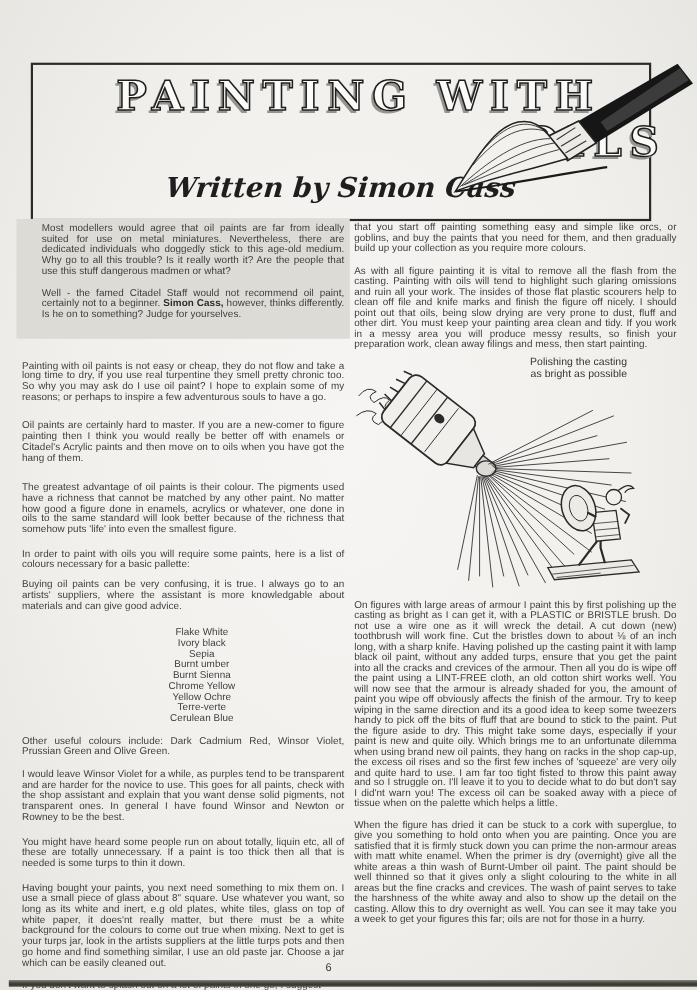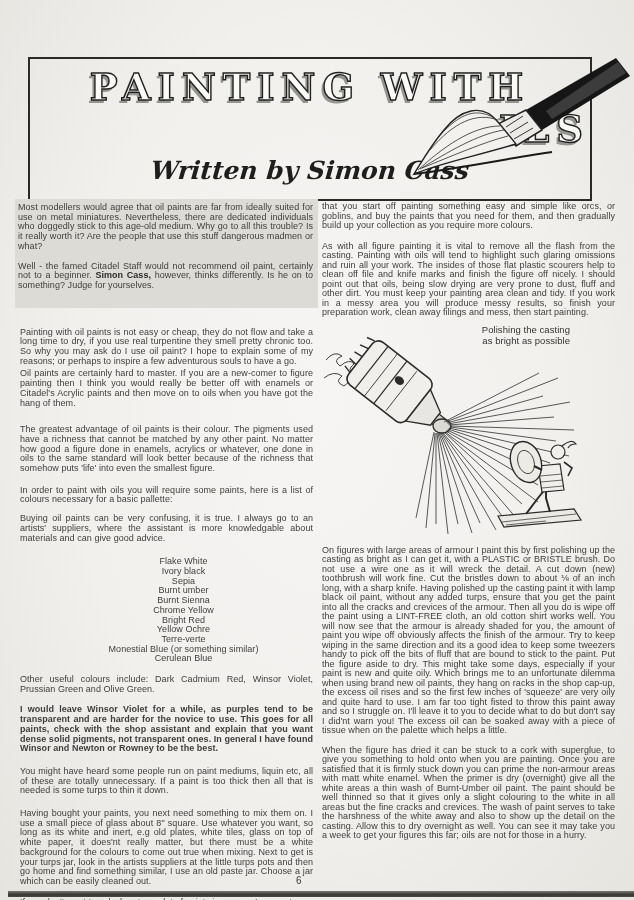--- a/index.html
+++ b/index.html
@@ -8,21 +8,21 @@
     position:relative; width:634px; height:900px; overflow:hidden;
     background: radial-gradient(ellipse at 50% 45%, #f6f5f3 0%, #f1f0ed 55%, #e6e4df 100%);
     font-family:"Liberation Sans", sans-serif; color:#3b3b3b;
   }
   
   .header-box {
     position:absolute; left:28px; top:57px; width:560px; height:140px;
     border:2px solid #2a2a2a; background:transparent;
   }
   .title-line {
-    position:absolute; left:0; width:100%; text-align:center;
+    position:absolute; left:16px; width:100%; text-align:center;
     font-family:"DejaVu Serif", serif; font-weight:bold;
     font-size:37px; letter-spacing:7px; color:#fafaf8;
     -webkit-text-stroke:1.4px #1f1f1f;
     text-shadow:-2.5px 2.5px 0 #96948f, 0 0 1px #444;
     white-space:nowrap;
   }
   .title-1 { top:6px; }
   .title-2 { top:48px;text-align:right; }
   .byline {
     position:absolute; top:97px; left:60px; width:440px; text-align:center;
@@ -34,21 +34,21 @@
   
   .col {
     position:absolute; top:202px; width:293px;
     font-size:9px; line-height:9.7px; text-align:justify;
     color:#3e3e3e; letter-spacing:0.05px;
   }
   .col-left  { left:20px; }
   .col-right { left:322px; line-height:9.5px; }
   .col p { margin:0 0 11px 0; }
   .intro {
-    background:#dcdbd6; padding:4px 5px 5px 3px; margin:-3px -5px 20px -5px;
+    background:#dcdbd6; padding:4px 5px 5px 23px; margin:-3px -5px 20px -5px;
   }
   .intro p { margin:0 0 10px 0; }
   .intro p:last-child { margin-bottom:12px; }
   .intro b { color:#2c2c2c; }
   .palette-list { list-style:none; margin:0 0 11px 0; padding:0 0 0 34px; }
   .palette-list li { line-height:9.7px; text-align:center; }
   
   .figure { position:relative; height:214px; margin:1px 0 8px 0; }
   .figure-caption {
     position:absolute; left:88px; top:0; width:160px;
@@ -91,41 +91,39 @@
     <path class="ink" d="M96,64 C74,56 52,66 28,94" stroke-width="0.8"></path>
     <path class="ink" d="M92,62 C72,50 54,60 34,84" stroke-width="0.8"></path>
     <path d="M12,118 C60,112 120,100 150,96" stroke="#1a1a1a" stroke-width="2" fill="none"></path>
   </svg>
 
   <div class="col col-left">
     <div class="intro">
       <p>Most modellers would agree that oil paints are far from ideally suited for use on metal miniatures.  Nevertheless, there are dedicated individuals who doggedly stick to this age-old medium. Why go to all this trouble?  Is it really worth it?  Are the people that use this stuff dangerous madmen or what?</p>
       <p><span>Well - the famed Citadel Staff would not recommend oil paint, certainly not to a beginner.  </span><b>Simon Cass,</b><span> however, thinks differently.  Is he on to something?  Judge for yourselves.</span></p>
     </div>
-    <p style="margin-bottom:3px;">Painting with oil paints is not easy or cheap, they do not flow and take a long time to dry, if you use real turpentine they smell pretty chronic too. So why you may ask do I use oil paint? I hope to explain some of my reasons; or perhaps to inspire a few adventurous souls to have a go.</p>
+    <p style="margin-bottom:16px;">Painting with oil paints is not easy or cheap, they do not flow and take a long time to dry, if you use real turpentine they smell pretty chronic too. So why you may ask do I use oil paint? I hope to explain some of my reasons; or perhaps to inspire a few adventurous souls to have a go.</p>
     <p style="margin-bottom:17px;">Oil paints are certainly hard to master. If you are a new-comer to figure painting then I think you would really be better off with enamels or Citadel's Acrylic paints and then move on to oils when you have got the hang of them.</p>
     <p style="margin-bottom:12px;">The greatest advantage of oil paints is their colour. The pigments used have a richness that cannot be matched by any other paint. No matter how good a figure done in enamels, acrylics or whatever, one done in oils to the same standard will look better because of the richness that somehow puts 'life' into even the smallest figure.</p>
     <p style="margin-bottom:9px;">In order to paint with oils you will require some paints, here is a list of colours necessary for a basic pallette:</p>
     <p style="margin-bottom:14px;">Buying oil paints can be very confusing, it is true. I always go to an artists' suppliers, where the assistant is more knowledgable about materials and can give good advice.</p>
     <ul class="palette-list">
       <li>Flake White</li>
       <li>Ivory black</li>
       <li>Sepia</li>
       <li>Burnt umber</li>
       <li>Burnt Sienna</li>
       <li>Chrome Yellow</li>
-      <li>Bright Red</li>
       <li>Yellow Ochre</li>
       <li>Terre-verte</li>
-      <li>Monestial Blue (or something similar)</li>
       <li>Cerulean Blue</li>
     </ul>
     <p>Other useful colours include: Dark Cadmium Red,  Winsor Violet, Prussian Green and Olive Green.</p>
-    <p style="margin-bottom:13px;font-weight:bold;">I would leave  Winsor  Violet for a while, as purples tend to be transparent and are harder for the novice to use.  This goes for all paints, check with the shop assistant and explain that you want dense solid pigments, not transparent ones. In general I have found Winsor  and Newton or Rowney to be the best.</p>
-    <p style="margin-bottom:13px;">You might have heard some people run on paint mediums, liquin etc, all of these are totally unnecessary. If a paint is too thick then all that is needed is some turps to thin it down.</p>
+    <p style="margin-bottom:13px;">I would leave  Winsor  Violet for a while, as purples tend to be transparent and are harder for the novice to use.  This goes for all paints, check with the shop assistant and explain that you want dense solid pigments, not transparent ones. In general I have found Winsor  and Newton or Rowney to be the best.</p>
+    <p style="margin-bottom:13px;">You might have heard some people run on about totally, liquin etc, all of these are totally unnecessary. If a paint is too thick then all that is needed is some turps to thin it down.</p>
     <p>Having bought your paints, you next need something to mix them on. I use a small piece of glass about 8" square. Use whatever you want, so long as its white and inert, e.g old plates, white tiles, glass on top of white paper, it does'nt really matter, but there must be a white background for the colours to come out true when mixing. Next to get is your turps jar, look in the artists suppliers at the little turps pots and then go home and find something similar, I use an old paste jar. Choose a jar which can be easily cleaned out.</p>
     <p>If you don't want to splash out on a lot of paints in one go, I suggest</p>
   </div>
 
   <div class="col col-right">
     <p>that you start off painting something easy and simple like orcs, or goblins, and buy the paints that you need for them, and then gradually build up your collection as you require more colours.</p>
     <p style="margin-bottom:6px;">As with all figure painting it is vital to remove all the flash from the casting.  Painting with oils will tend to highlight such glaring omissions and ruin all your work. The insides of those flat plastic scourers help to clean off file and knife marks and finish the figure off nicely. I should point out that oils, being slow drying are very prone to dust, fluff and other dirt.  You must keep your painting area clean and tidy. If you work in a messy area you will produce messy results, so finish your preparation work, clean away filings and mess, then start painting.</p>
 
     <div class="figure">
       <div class="figure-caption">

